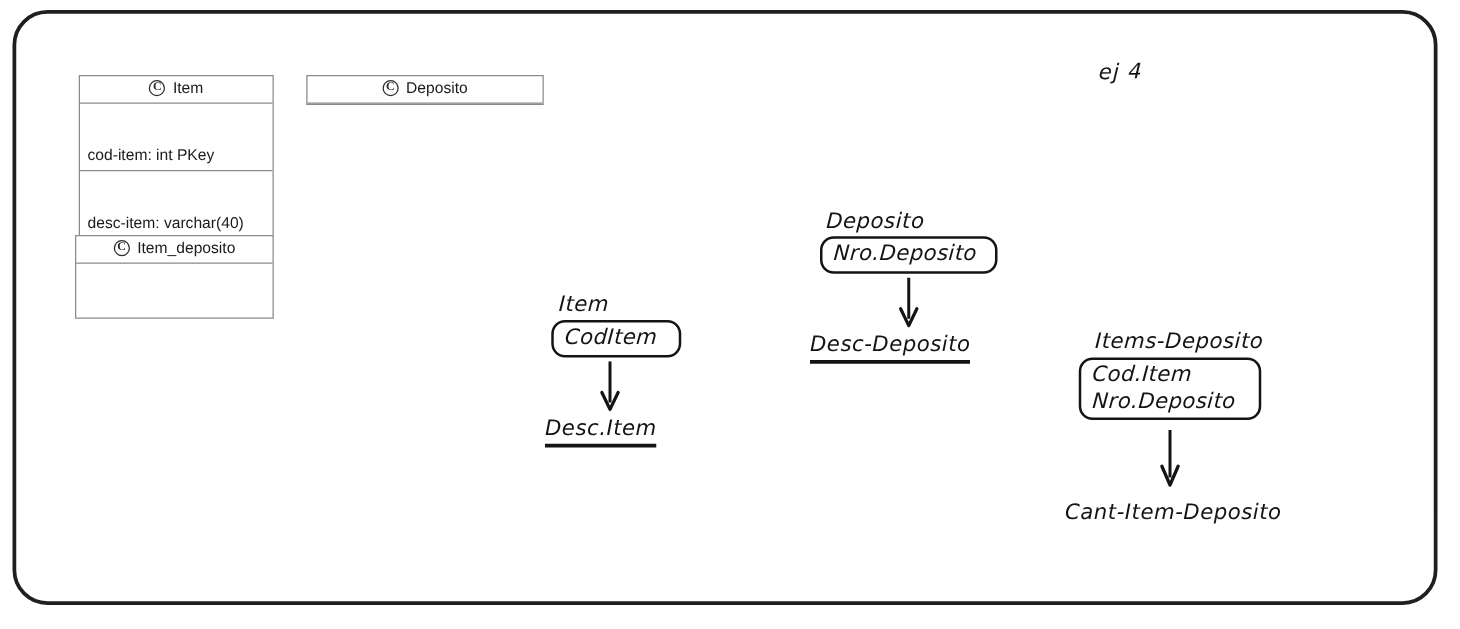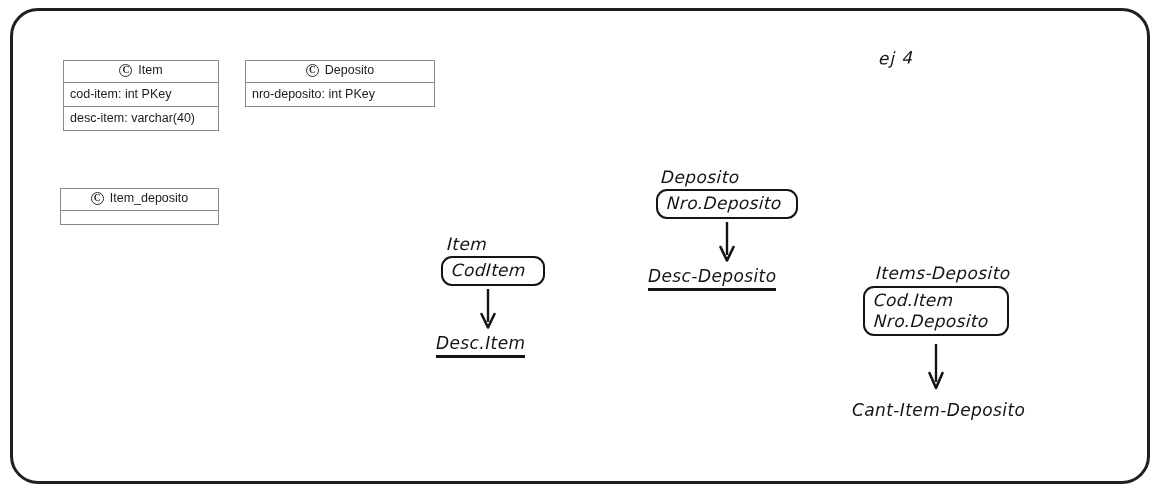--- a/index.html
+++ b/index.html
@@ -49,20 +49,21 @@
     align-items: center;
     justify-content: center;
     gap: 6px;
     line-height: 1.1;
   }
   .uml .uml-compartment {
     padding: 3px 6px 4px 6px;
     border-bottom: 1px solid #8a8a8a;
     white-space: nowrap;
     line-height: 1.28;
+    margin-top: 30px;
   }
   .uml .uml-compartment:last-child {
     border-bottom: none;
   }
   .uml .uml-compartment.empty {
     min-height: 9px;
     padding: 2px 6px;
   }
   .uml .attr-line { display: block; }
 
@@ -150,23 +151,20 @@
     <div class="uml-compartment">
       <span class="attr-line">desc-item: varchar(40)</span>
     </div>
   </div>
 
   <div class="uml" style="left:245px; top:60px; width:190px;">
     <div class="uml-title">
       <span class="c-icon">C</span>
       <span>Deposito</span>
     </div>
-    <div class="uml-compartment">
-      <span class="attr-line">nro-deposito: int PKey</span>
-    </div>
   </div>
 
   <div class="uml" style="left:60px; top:188px; width:159px;">
     <div class="uml-title">
       <span class="c-icon">C</span>
       <span>Item_deposito</span>
     </div>
     <div class="uml-compartment empty"></div>
   </div>
 

